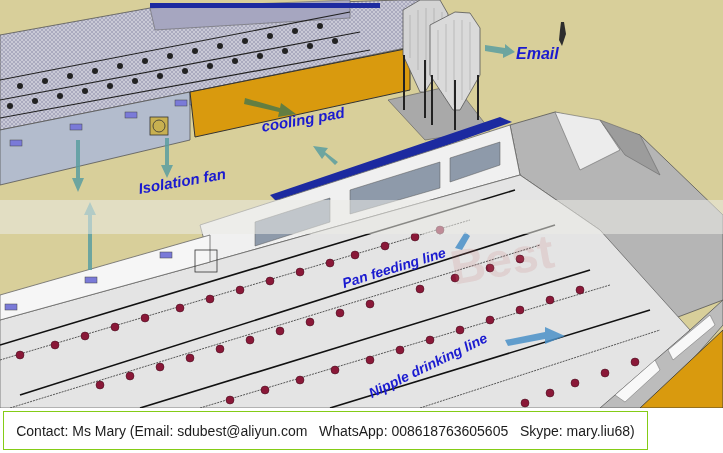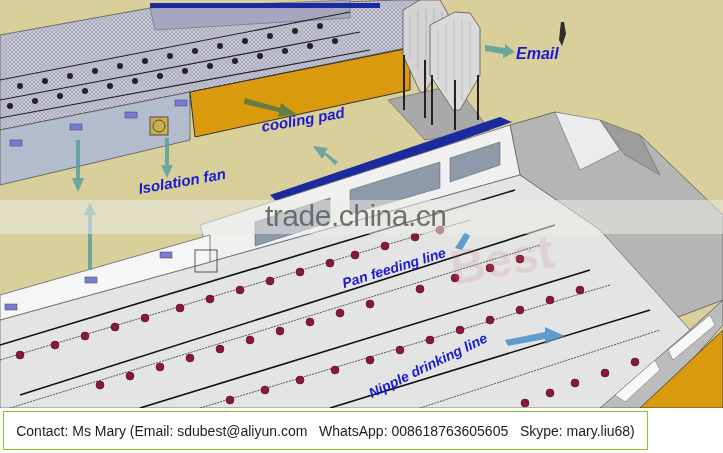--- a/index.html
+++ b/index.html
@@ -238,21 +238,20 @@
       <polygon points="165,138 169,138 169,165 173,165 167,178 161,165 165,165"></polygon>
       <polygon points="76,140 80,140 80,178 84,178 78,192 72,178 76,178"></polygon>
       <polygon points="92,270 88,270 88,215 84,215 90,202 96,215 92,215"></polygon>
       <polygon points="455,248 465,232 470,236 462,250" fill="#4a90c8"></polygon>
       <polygon points="505,340 545,332 545,327 565,336 545,344 545,339 508,346" fill="#4a90c8"></polygon>
     </g>
   </svg>
 
   <div class="watermark-band"></div>
   <div class="ghost-logo">Best</div>
-  <div class="watermark">trade.china.cn</div>
 
   <div class="label lbl-silo">Email</div>
   <div class="label lbl-cooling">cooling pad</div>
   <div class="label lbl-fan">Isolation fan</div>
   <div class="label lbl-pan">Pan feeding line</div>
   <div class="label lbl-nipple">Nipple drinking line</div>
 </div>
 
 <div class="contact-bar">
   <span class="contact-text">Contact: Ms Mary (Email: sdubest@aliyun.com   WhatsApp: 008618763605605   Skype: mary.liu68)</span>

